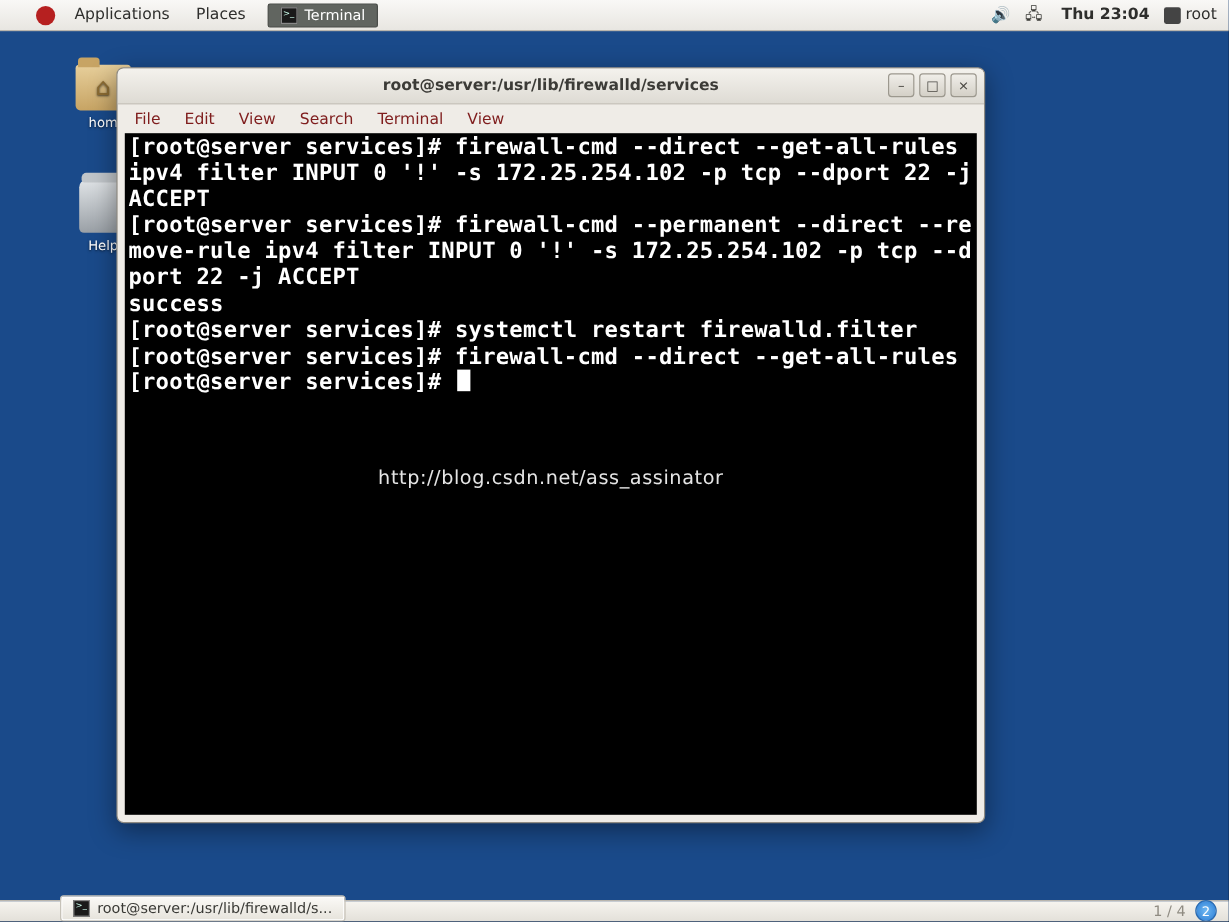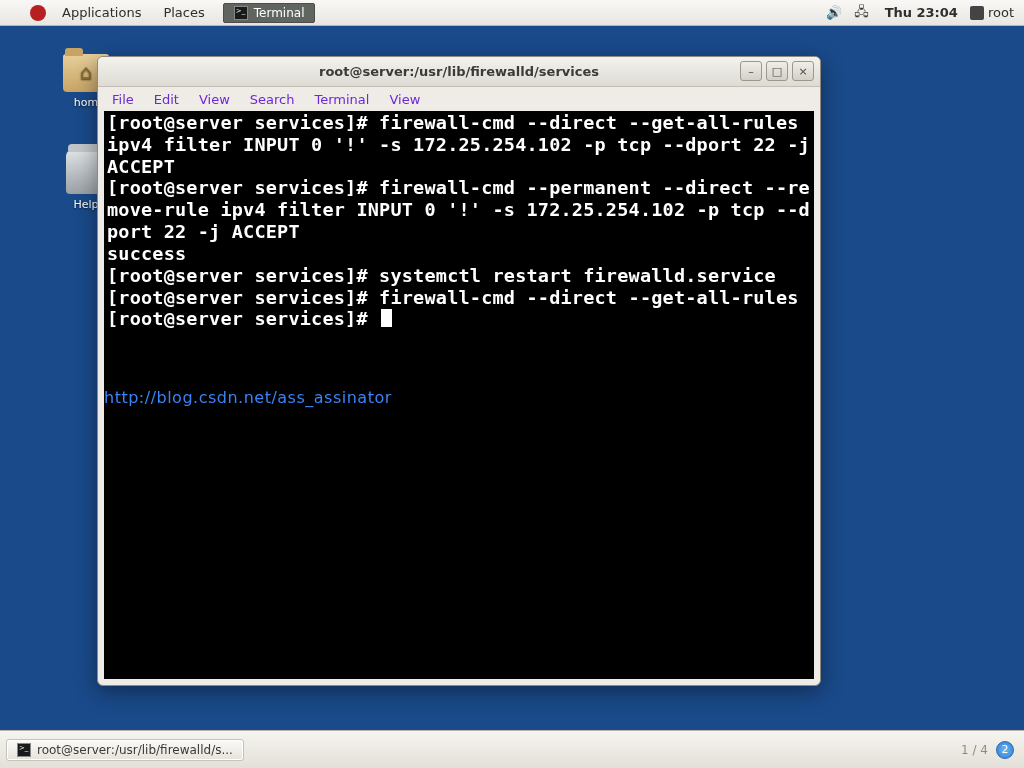--- a/index.html
+++ b/index.html
@@ -38,30 +38,30 @@
 
 .window { position:absolute; top:56px; left:97px; width:724px; height:630px;
   background:#efece7; border:1px solid #8e8a82; border-radius:6px; box-shadow:0 6px 22px rgba(0,0,0,.4);
   display:flex; flex-direction:column; overflow:hidden; }
 .titlebar { height:30px; background:linear-gradient(#f4f2ed,#dedbd4); border-bottom:1px solid #c3bfb6;
   display:flex; align-items:center; position:relative; }
 .titlebar .title { flex:1; text-align:center; font-size:13px; font-weight:bold; color:#3c3b37; }
 .win-btns { position:absolute; right:6px; top:4px; display:flex; gap:4px; }
 .win-btn { width:22px; height:20px; border:1px solid #9c988e; border-radius:3px;
   background:linear-gradient(#f0eee9,#d4d0c7); color:#4b4944; font-size:11px; display:flex; align-items:center; justify-content:center; cursor:pointer;}
-.menubar { height:24px; display:flex; align-items:center; gap:4px; padding:0 6px; font-size:13px; color:#6d28d9; }
+.menubar { height:24px; display:flex; align-items:center; gap:4px; padding:0 6px; font-size:13px; color:#7f1d1d; }
 .menubar span { padding:2px 8px; cursor:pointer; }
 .term { flex:1; margin:0 6px 6px 6px; background:#000; color:#fff; font-family:"DejaVu Sans Mono","Liberation Mono",monospace;
   font-size:18.5px; line-height:1.18; padding:1px 3px; font-weight:bold; letter-spacing:.2px; white-space:pre-wrap; word-break:break-all; position:relative;}
 .term .cursor { display:inline-block; width:11px; height:18px; background:#fff; vertical-align:-2px; margin-left:2px;}
-.term .wm { position:absolute; left:0; right:0; top:278px; text-align:left; color:#3b82f6; font-weight:normal; font-family:"DejaVu Sans",sans-serif; font-size:16px; letter-spacing:.5px;}
+.term .wm { position:absolute; left:0; right:0; top:278px; text-align:center; color:#e5e5e5; font-weight:normal; font-family:"DejaVu Sans",sans-serif; font-size:16px; letter-spacing:.5px;}
 
 
-.bottombar { position:absolute; bottom:0; left:0; right:0; height:38px;
-  background:linear-gradient(#f6f4ef,#e3e0d9); border-top:1px solid #b9b5ad; display:flex; align-items:center; font-size:12px; color:#3a3a36;}
+.bottombar { position:absolute; bottom:0; left:0; right:0; height:18px;
+  background:linear-gradient(#f6f4ef,#e3e0d9); border-top:1px solid #b9b5ad; display:flex; align-items:flex-end; font-size:12px; color:#3a3a36;padding-left:44px;}
 .bottombar .task { display:flex; align-items:center; gap:6px; margin-left:6px;
   background:linear-gradient(#fbfaf7,#e6e3db); border:1px solid #c6c2b8; border-radius:3px; padding:3px 10px; box-shadow:inset 0 0 0 1px #fff;}
 .bottombar .task .ticon { width:14px; height:14px; background:#1a1a1a; border:1px solid #888; position:relative;}
 .bottombar .task .ticon::after { content:">_"; color:#cfe; font-size:7px; position:absolute; top:0; left:1px;}
 .bottombar .right { margin-left:auto; display:flex; align-items:center; gap:8px; padding-right:10px; color:#8f8b82;}
 .bottombar .ws { width:18px; height:18px; border-radius:50%; background:radial-gradient(#6fb8f2,#2a7bd4); color:#fff; font-size:11px; display:flex; align-items:center; justify-content:center; border:1px solid #2a6ab0;}
 </style>
 </head>
 <body>
 
@@ -109,21 +109,21 @@
     <span>Edit</span>
     <span>View</span>
     <span>Search</span>
     <span>Terminal</span>
     <span>View</span>
   </div>
   <div class="term"><span>[root@server services]# firewall-cmd --direct --get-all-rules</span>
 <span>ipv4 filter INPUT 0 '!' -s 172.25.254.102 -p tcp --dport 22 -j ACCEPT</span>
 <span>[root@server services]# firewall-cmd --permanent --direct --remove-rule ipv4 filter INPUT 0 '!' -s 172.25.254.102 -p tcp --dport 22 -j ACCEPT</span>
 <span>success</span>
-<span>[root@server services]# systemctl restart firewalld.service</span>
+<span>[root@server services]# systemctl restart firewalld.filter</span>
 <span>[root@server services]# firewall-cmd --direct --get-all-rules</span>
 <span>[root@server services]# </span><span class="cursor"></span>
     <div class="wm">http://blog.csdn.net/ass_assinator</div>
   </div>
 </div>
 
 <div class="bottombar">
   <div class="task">
     <span class="ticon"></span>
     <span>root@server:/usr/lib/firewalld/s...</span>

